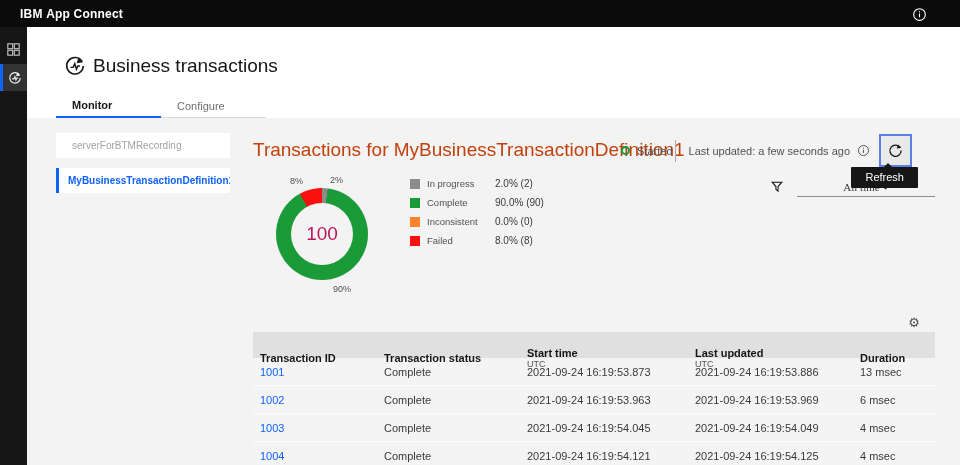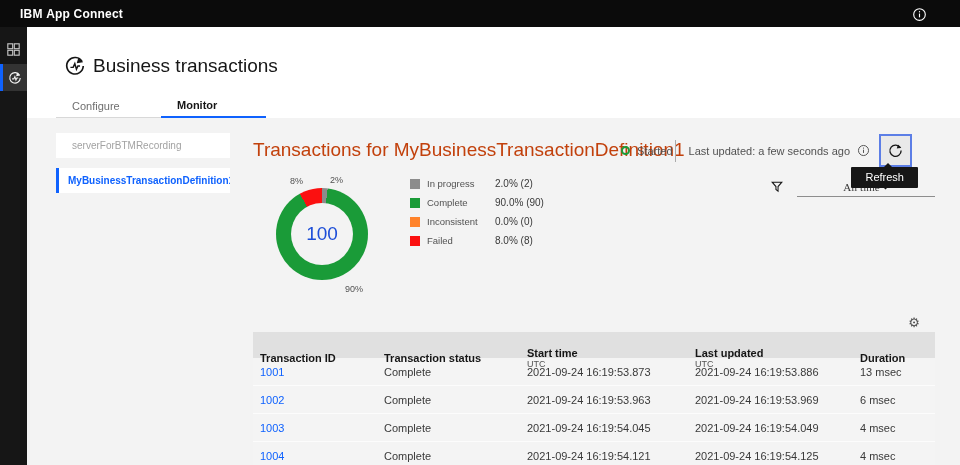--- a/index.html
+++ b/index.html
@@ -44,25 +44,25 @@
   .lastupd { font-size:11px; color:#525252; }
   .mini-info { width:13px; height:13px; margin:0 9px 0 7px; display:flex; }
   .refresh-btn { width:33px; height:33px; background:#e9e9e9; border:2px solid #5c7ee6; display:flex; align-items:center; justify-content:center; }
   .tooltip { position:absolute; right:19px; top:140px; background:#161616; color:#fff; font-size:11px; padding:4px 14px 5px; border-radius:1px; z-index:25; }
   .tooltip::before { content:""; position:absolute; top:-4px; left:32px; border-left:5px solid transparent; border-right:5px solid transparent; border-bottom:5px solid #161616; }
 
   
   .donut-wrap { position:absolute; left:249px; top:161px; width:92px; height:92px; }
   .donut { width:92px; height:92px; border-radius:50%; position:relative; }
   .donut-hole { position:absolute; left:15px; top:15px; width:62px; height:62px; border-radius:50%; background:#f3f3f3; display:flex; align-items:center; justify-content:center; }
-  .donut-total { font-size:19px; color:#1d4ed8; }
+  .donut-total { font-size:19px; color:#be185d; }
   .callout { position:absolute; font-size:9px; color:#525252; }
   .co-top { left:54px; top:-13px; }
   .co-left { left:14px; top:-12px; }
-  .co-bottom { left:69px; bottom:-14px; }
+  .co-bottom { left:57px; bottom:-14px; }
 
   
   .legend { position:absolute; left:383px; top:151px; }
   .legend-row { display:flex; align-items:flex-end; margin-bottom:8px; height:11px; }
   .sq { width:10px; height:10px; margin-right:7px; flex:none; }
   .ll { font-size:9.5px; color:#525252; width:68px; }
   .lv { font-size:10px; color:#393939; }
 
   
   .filter-btn { position:absolute; left:743px; top:153px; width:16px; height:16px; display:flex; }
@@ -131,22 +131,22 @@
   <span class="title-icon">
     <svg width="22" height="22" viewBox="0 0 24 24">
         <path d="M19.8 7.2 A9 9 0 1 0 21 12" fill="none" stroke="#161616" stroke-width="1.8"></path>
         <path d="M15.6 3.0 l5.2 4.8 -6.9 1.3 z" fill="#161616"></path>
         <polyline points="7,13.5 10,13.5 11.8,9.5 13.6,15.5 15.2,12 17.5,12" fill="none" stroke="#161616" stroke-width="1.6"></polyline>
       </svg>
   </span>
   <h1 class="page-title">Business transactions</h1>
 
   <div class="tabs">
+    <button class="tab active">Monitor</button>
     <button class="tab inactive">Configure</button>
-    <button class="tab active">Monitor</button>
   </div>
 
   <div class="side-list">
     <button class="side-item parent">serverForBTMRecording</button>
     <button class="side-item selected">MyBusinessTransactionDefinition1</button>
   </div>
 
   <h2 class="heading">Transactions for MyBusinessTransactionDefinition1</h2>
 
   <div class="status-group">

